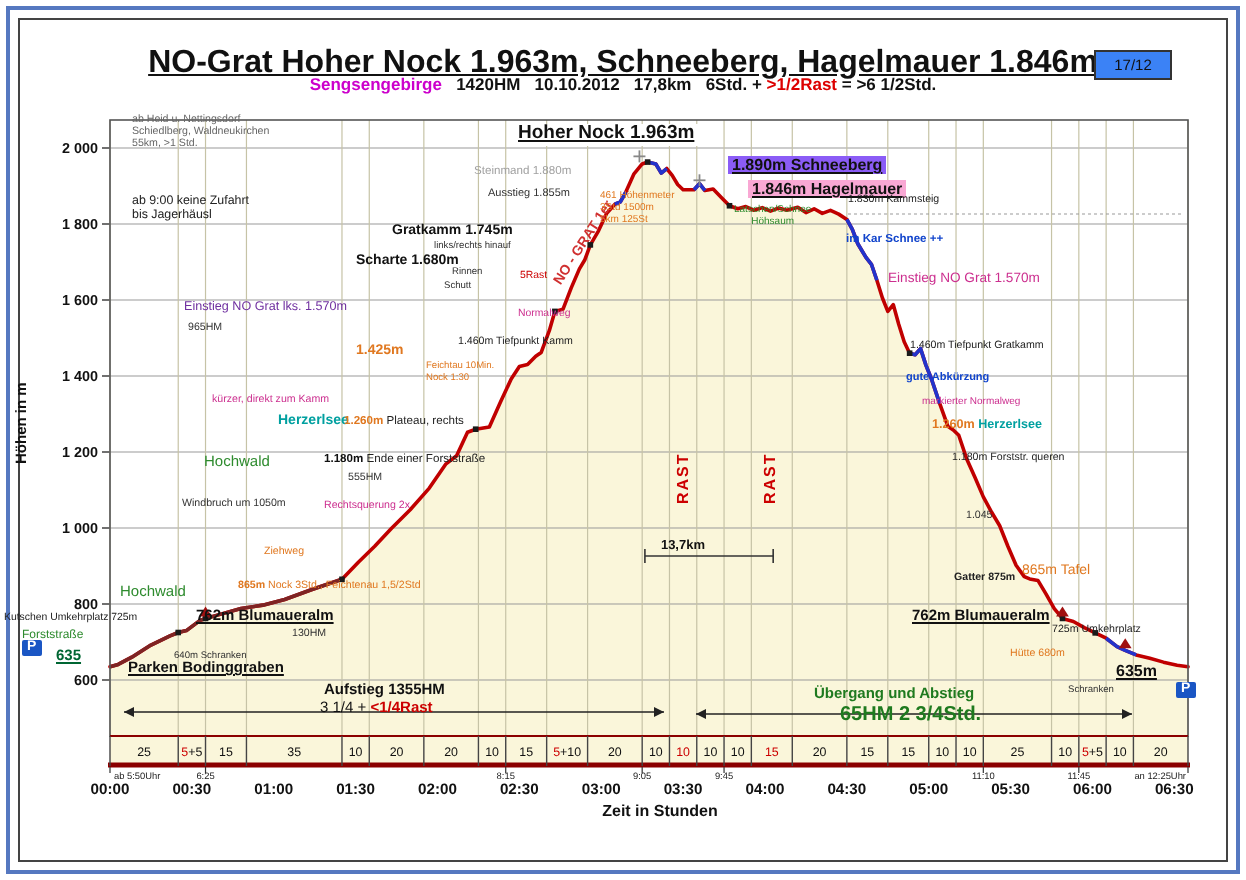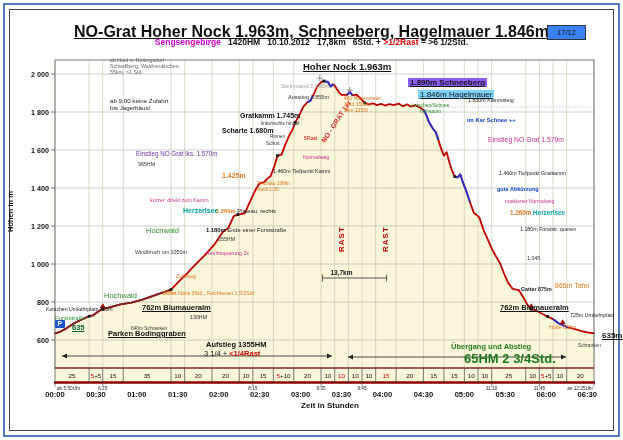--- a/index.html
+++ b/index.html
@@ -11,21 +11,21 @@
          font-size:16px;font-weight:bold;text-decoration:underline;color:#111;}
   .subtitle{position:absolute;top:37px;left:0;width:623px;text-align:center;
             font-size:8.5px;font-weight:bold;white-space:pre;}
   .badge{position:absolute;top:25px;left:547px;width:37px;height:13px;border:1px solid #333;
          font-size:7.5px;display:flex;align-items:center;justify-content:center;color:#111;background:#3b82f6;}
   .ytitle{position:absolute;left:6px;top:232px;transform:rotate(-90deg);transform-origin:0 0;
           font-size:7.5px;font-weight:bold;color:#111;white-space:nowrap;}
   .xtitle{position:absolute;left:270px;top:401px;width:120px;text-align:center;
           font-size:8px;font-weight:bold;color:#111;}
   #chart-svg{position:absolute;left:0;top:0;}
-  #anno{position:absolute;inset:0;margin-left:44px;}
+  #anno{position:absolute;inset:0;}
   .ann{position:absolute;white-space:pre-line;line-height:1.15;}
   .p-badge{display:inline-block;padding:0 2.5px;border-radius:1px;}
 </style>
 </head>
 <body>
 
 <div class="fig">
   <div class="frame-outer"></div>
   <div class="frame-inner"></div>
   <div class="title">NO-Grat Hoher Nock 1.963m, Schneeberg, Hagelmauer 1.846m</div>
@@ -214,21 +214,21 @@
       <text x="587.1772151898734" y="397" text-anchor="middle" font-size="7.6" font-weight="bold" fill="#111" font-family="Liberation Sans, sans-serif">06:30</text>
     </svg>
   <div id="anno">
       <div class="ann" style="left: 66px; top: 57px; font-size: 5.3px; color: rgb(102, 102, 102);">ab Heid u. Nettingsdorf
 Schiedlberg, Waldneukirchen
 55km, &gt;1 Std.</div>
       <div class="ann" style="left: 66px; top: 97px; font-size: 6.2px; color: rgb(34, 34, 34);">ab 9:00 keine Zufahrt
 bis Jagerhäusl</div>
       <div class="ann" style="left: 257px; top: 62px; font-size: 9.5px; color: rgb(17, 17, 17); font-weight: bold; text-decoration: underline; background: rgb(255, 255, 255); padding: 0px 2px;">Hoher Nock 1.963m</div>
       <div class="ann" style="left: 364px; top: 78px; font-size: 8px; color: rgb(17, 17, 17); font-weight: bold; text-decoration: underline; background: #8b5cf6; padding: 0px 2px;">1.890m  Schneeberg</div>
-      <div class="ann" style="left: 374px; top: 90px; font-size: 8px; color: rgb(17, 17, 17); font-weight: normal; text-decoration: underline; background: #7dd3fc; padding: 0px 2px;">1.846m Hagelmauer</div>
+      <div class="ann" style="left: 374px; top: 90px; font-size: 8px; color: rgb(17, 17, 17); font-weight: bold; text-decoration: underline; background: #f9a8d4; padding: 0px 2px;">1.846m Hagelmauer</div>
       <div class="ann" style="left: 237px; top: 83px; font-size: 5.8px; color: rgb(160, 160, 160);">Steinmand 1.880m</div>
       <div class="ann" style="left: 244px; top: 94px; font-size: 5.5px; color: rgb(51, 51, 51);">Ausstieg 1.855m</div>
       <div class="ann" style="left: 276px; top: 140px; font-size: 7px; color: rgb(208, 48, 48); font-weight: bold; transform: rotate(-57deg); transform-origin: left top; white-space: nowrap;">NO - GRAT 1er</div>
       <div class="ann" style="left: 300px; top: 96px; font-size: 5px; color: rgb(224, 120, 32);">461 Höhenmeter
 3Std 1500m
 5km 125St</div>
       <div class="ann" style="left: 367px; top: 103px; font-size: 5px; color: rgb(46, 139, 46); text-align: center;">Latschen/Schnee
 Höhsaum</div>
       <div class="ann" style="left: 196px; top: 112px; font-size: 7px; color: rgb(17, 17, 17); font-weight: bold;">Gratkamm 1.745m</div>
       <div class="ann" style="left: 217px; top: 121px; font-size: 4.8px; color: rgb(51, 51, 51);">links/rechts hinauf</div>
@@ -275,15 +275,15 @@
       <div class="ann" style="left: 511px; top: 282px; font-size: 7px; color: rgb(224, 120, 32);">865m Tafel</div>
       <div class="ann" style="left: 456px; top: 304px; font-size: 7.5px; color: rgb(17, 17, 17); font-weight: bold; text-decoration: underline;">762m Blumaueralm</div>
       <div class="ann" style="left: 526px; top: 312px; font-size: 5.3px; color: rgb(34, 34, 34);">725m Umkehrplatz</div>
       <div class="ann" style="left: 505px; top: 324px; font-size: 5.3px; color: rgb(224, 120, 32);">Hütte 680m</div>
       <div class="ann" style="left: 558px; top: 331px; font-size: 8px; color: rgb(17, 17, 17); font-weight: bold; text-decoration: underline;">635m</div>
       <div class="ann" style="left: 534px; top: 343px; font-size: 4.8px; color: rgb(51, 51, 51);">Schranken</div>
       <div class="ann p-badge" style="left: 588px; top: 341px; font-size: 7px; color: rgb(255, 255, 255); font-weight: bold; background: rgb(26, 86, 196);">P</div>
       <div class="ann" style="left: 162px; top: 341px; font-size: 7.5px;"><span style="color: rgb(17, 17, 17); font-weight: bold;">Aufstieg  1355HM</span></div>
       <div class="ann" style="left: 160px; top: 350px; font-size: 7.5px;"><span style="color: rgb(17, 17, 17); font-weight: normal;">3 1/4 + </span><span style="color: rgb(204, 0, 0); font-weight: bold;">&lt;1/4Rast</span></div>
       <div class="ann" style="left: 407px; top: 343px; font-size: 7.5px; color: rgb(31, 122, 31); font-weight: bold;">Übergang und Abstieg</div>
-      <div class="ann" style="left: 420px; top: 352px; font-size: 13px; color: rgb(31, 122, 31); font-weight: bold;">65HM  2 3/4Std.</div>
+      <div class="ann" style="left: 420px; top: 352px; font-size: 10px; color: rgb(31, 122, 31); font-weight: bold;">65HM  2 3/4Std.</div>
     </div>
 </div>
 
 </body></html>

